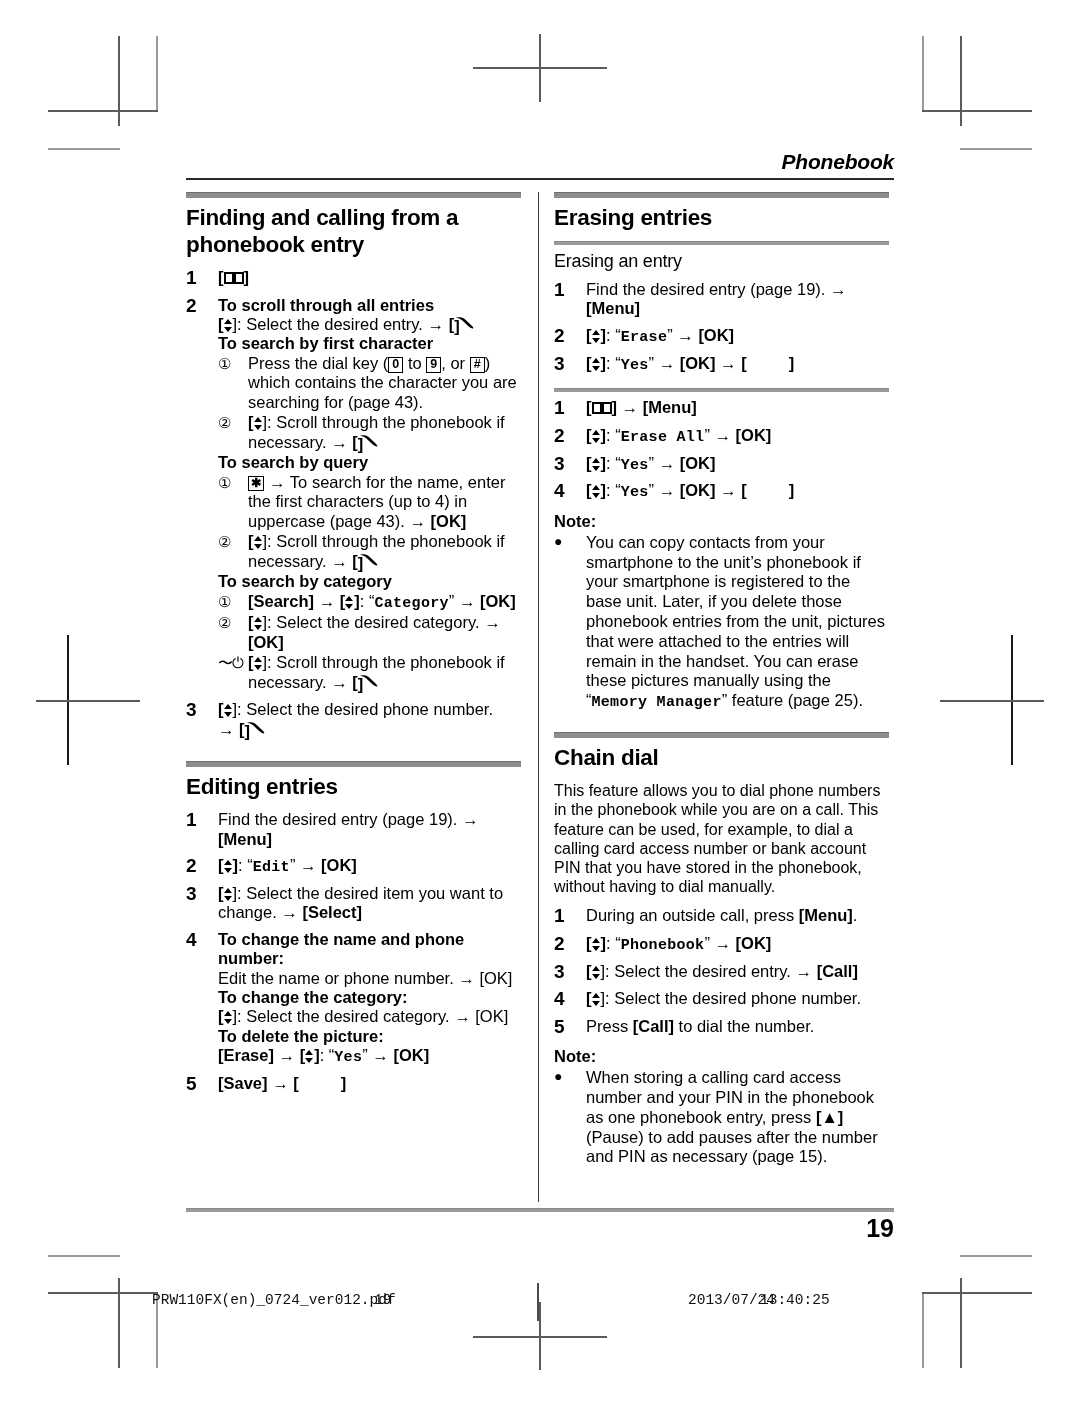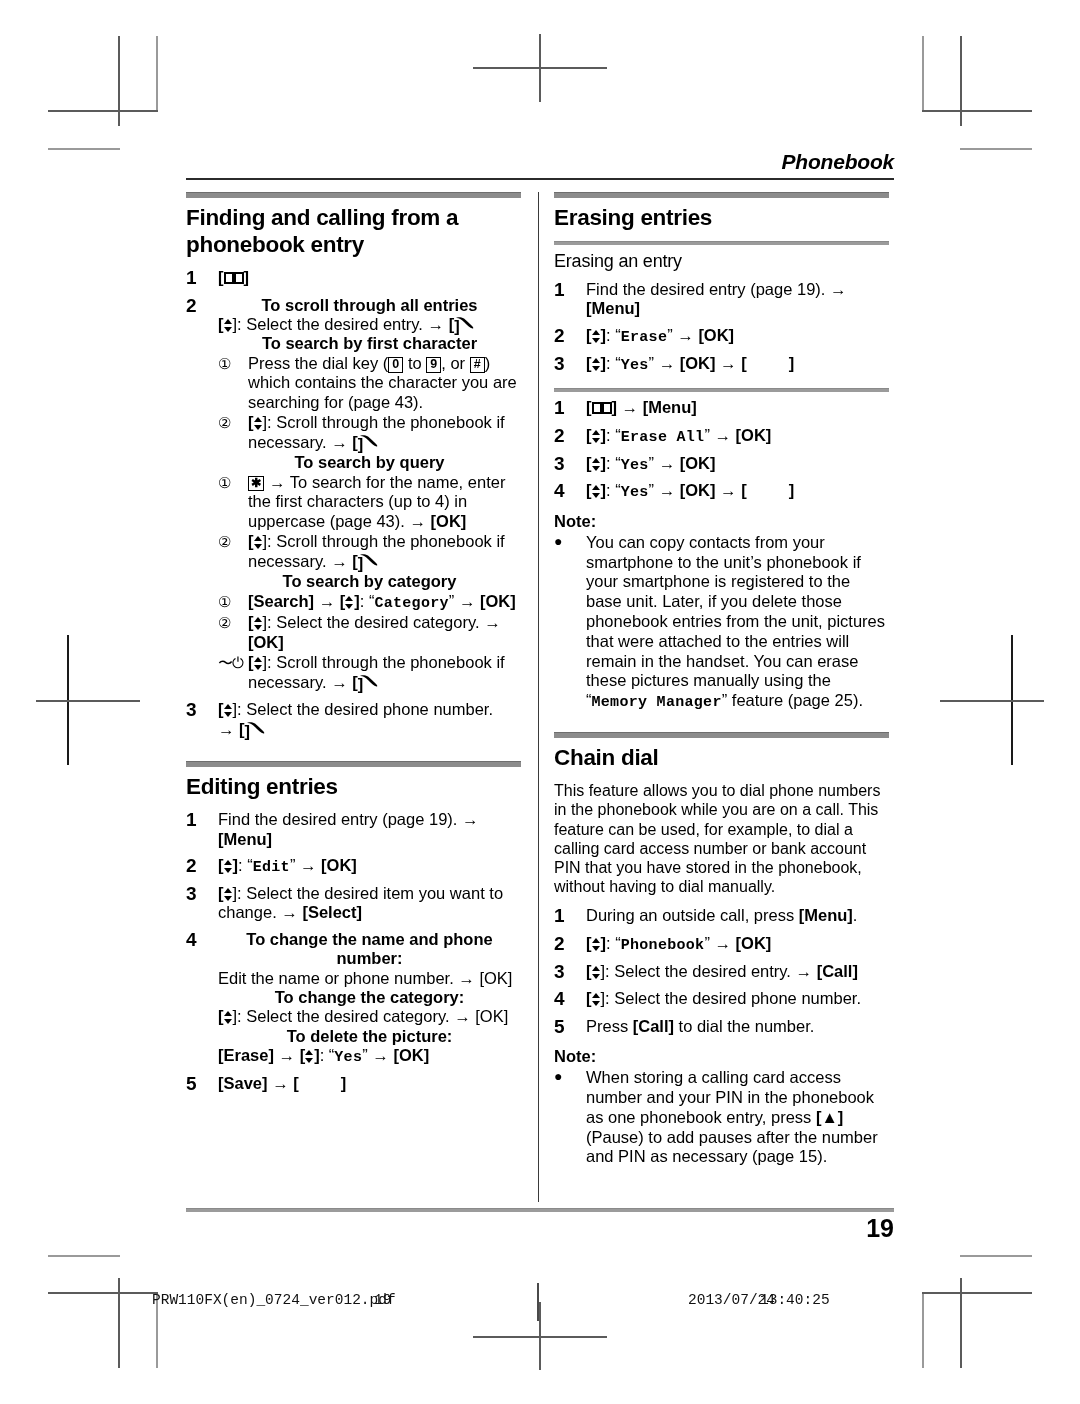--- a/index.html
+++ b/index.html
@@ -115,21 +115,21 @@
     line-height: 1.18;
     margin-bottom: 1px;
   }
   .substep-num {
     flex: 0 0 30px;
     font-size: 15px;
     line-height: 1.28;
   }
   .substep-body { flex: 1 1 auto; }
 
-  .bold { font-weight: bold; text-align: center; }
+  .bold { font-weight: bold; }
   .mono {
     font-family: "Liberation Mono", "DejaVu Sans Mono", monospace;
     font-weight: bold;
     font-size: 15px;
     letter-spacing: 0.3px;
   }
   .key {
     font-weight: bold;
     white-space: nowrap;
   }

